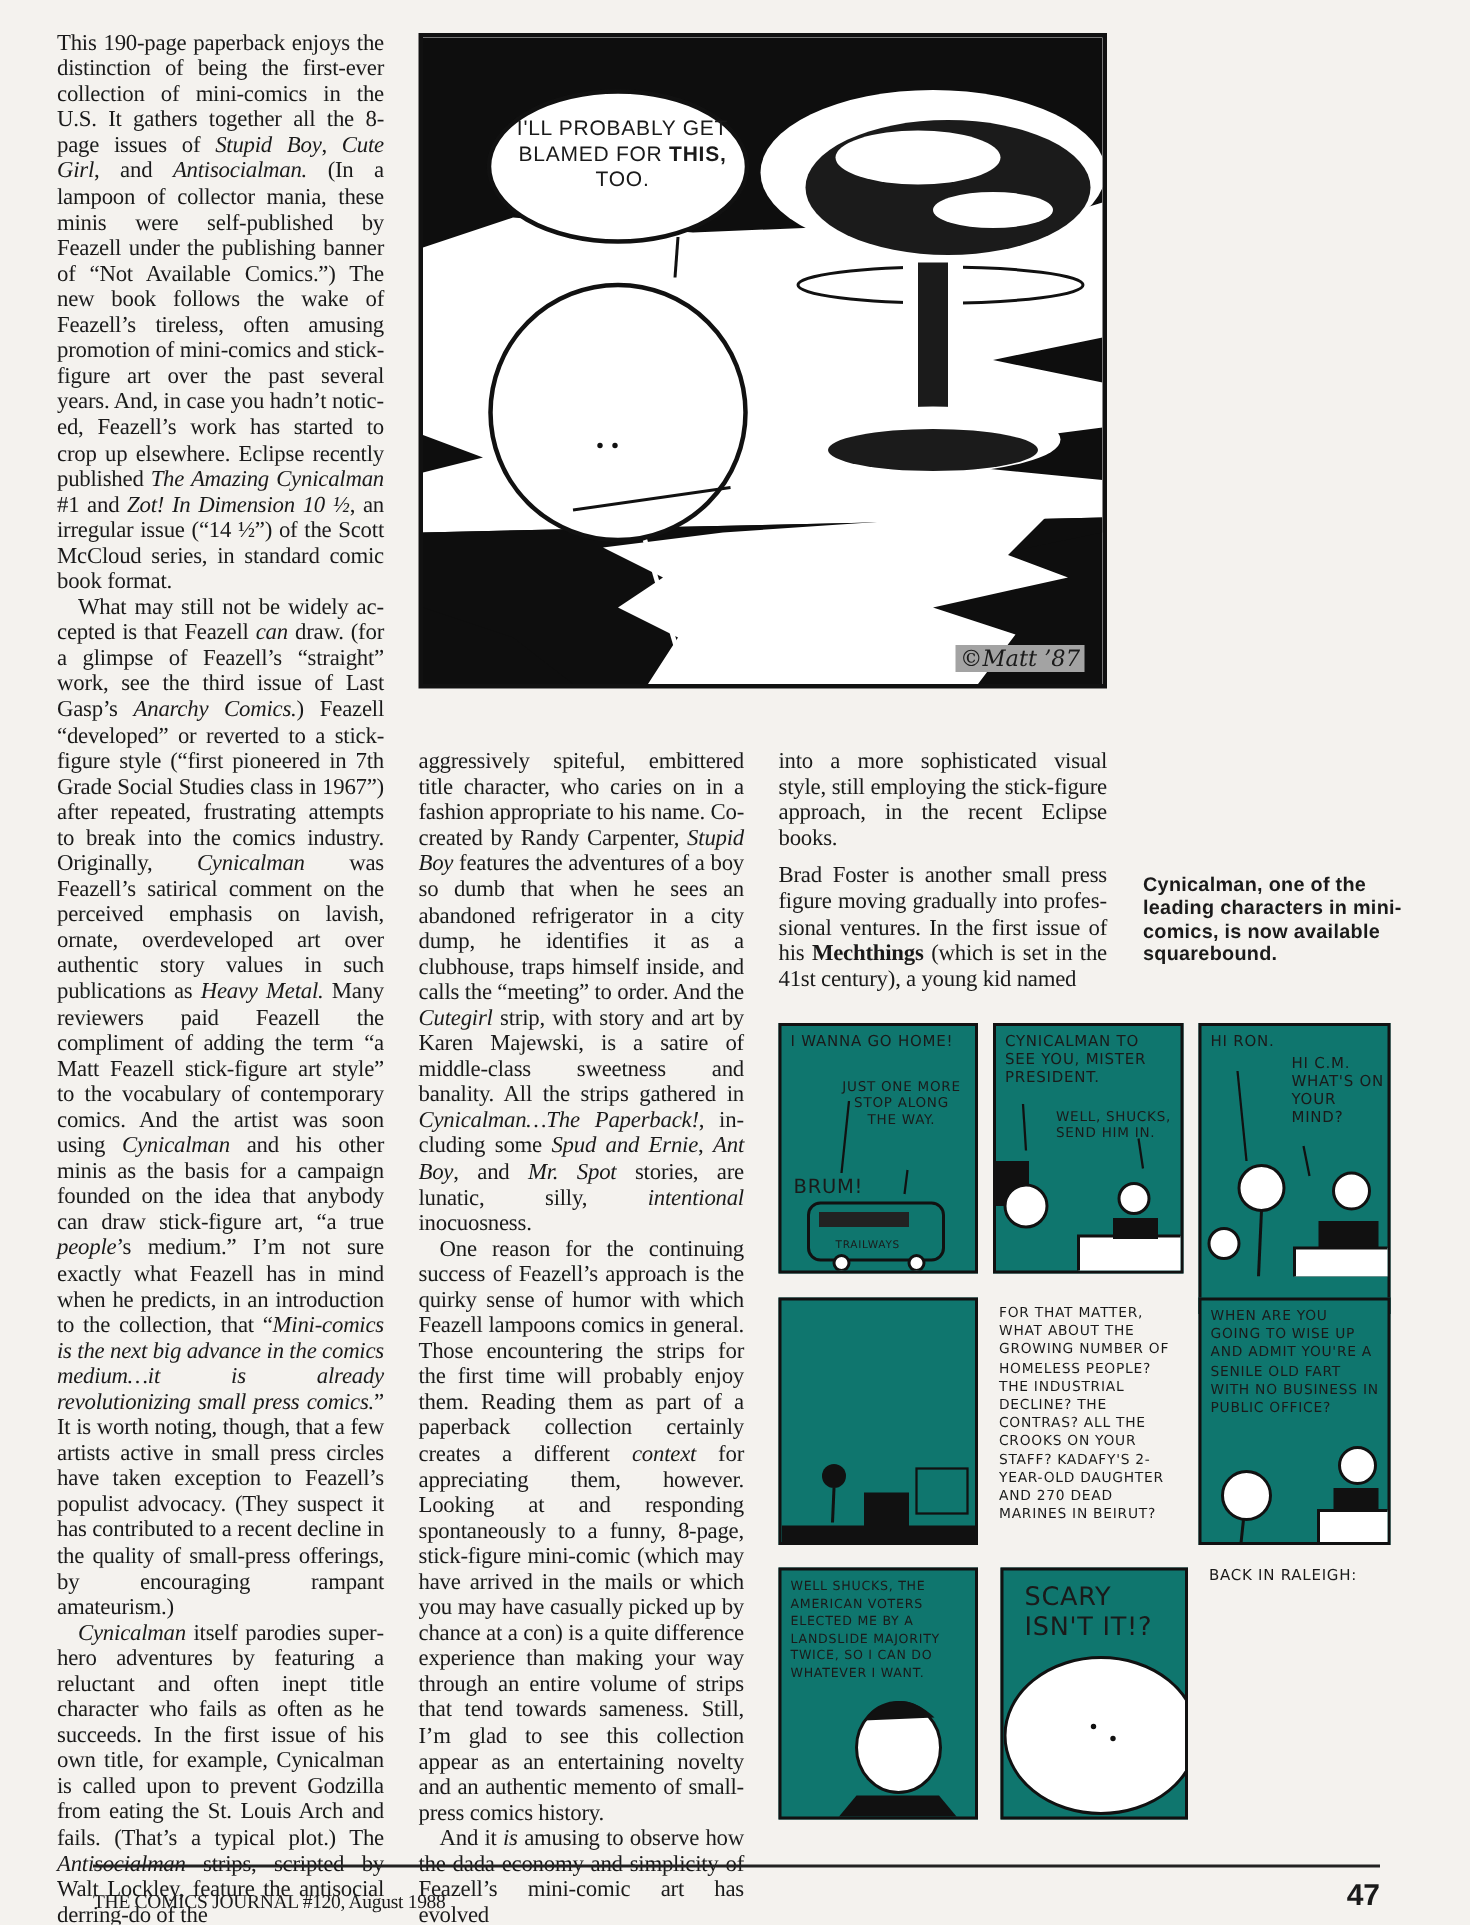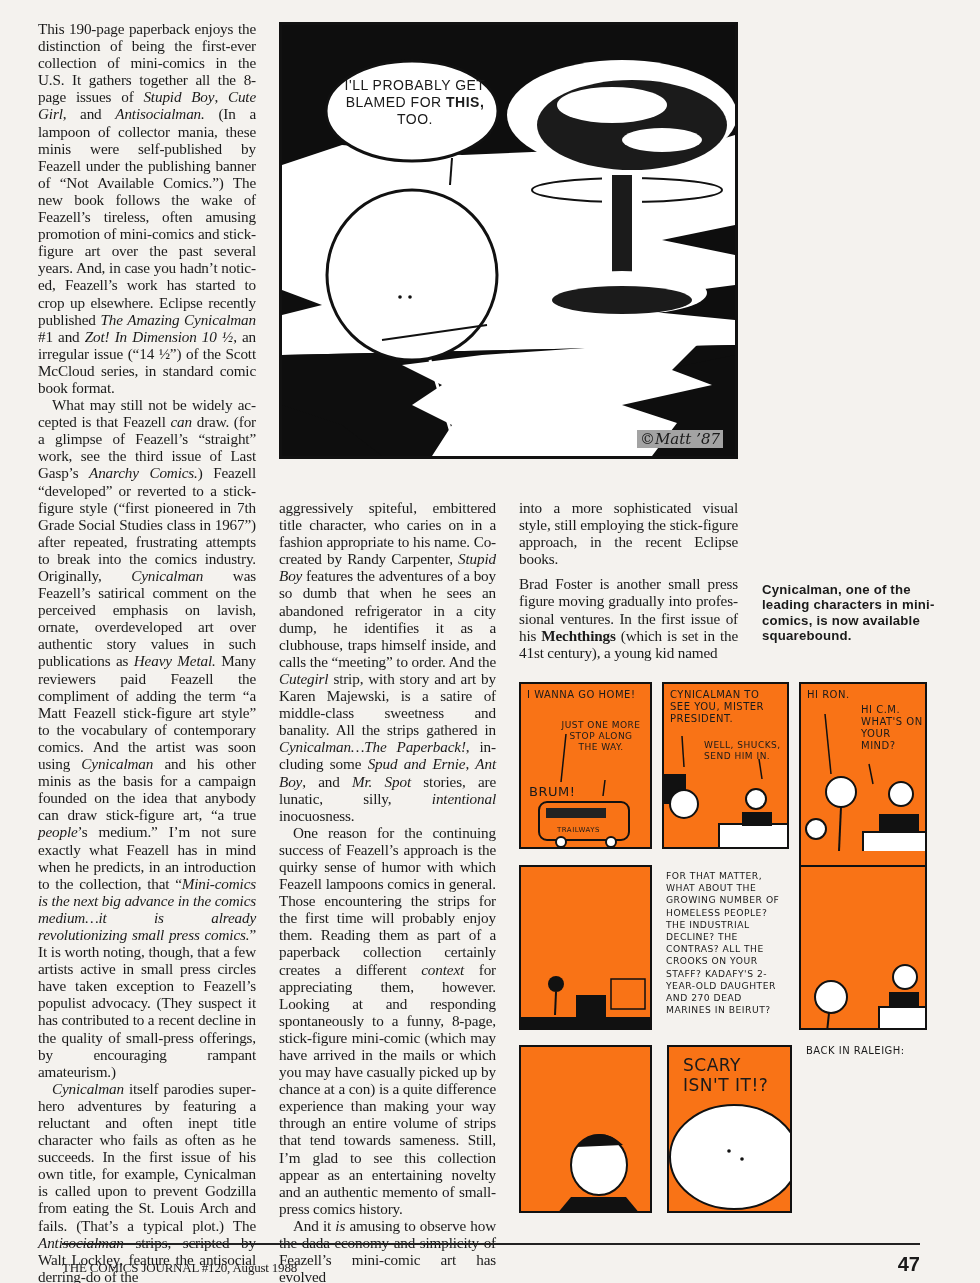--- a/index.html
+++ b/index.html
@@ -37,21 +37,21 @@
     font-family: "Liberation Sans", sans-serif; font-size: 14px; line-height: 17px;
     text-align: center; letter-spacing: 0.5px;
   }
   .signature {
     position: absolute; right: 12px; bottom: 8px; font-family: "DejaVu Serif", serif;
     font-size: 15px; font-style: italic; background: #a3a3a3; padding: 0 3px;
   }
 
   .strip { position: absolute; left: 519px; top: 680px; width: 408px; }
   .panel {
-    position: absolute; background: #f97316; border: 2px solid #111; box-sizing: border-box;
+    position: absolute; background: #0f766e; border: 2px solid #111; box-sizing: border-box;
     font-family: "DejaVu Sans", sans-serif; font-size: 10px; line-height: 12px;
     letter-spacing: 0.5px; overflow: hidden; text-transform: uppercase;
   }
   .panel .t { position: absolute; left: 6px; top: 5px; right: 4px; }
   .panel .t2 { position: absolute; }
   .panel svg { position: absolute; left: 0; top: 0; }
   .noborder { border: none; background: transparent; }
 
   .rule { position: absolute; left: 62px; top: 1243px; width: 858px; height: 2px; background: #222; }
   .footer-left {
@@ -177,28 +177,30 @@
     <div class="t" style="font-size:9.2px;line-height:12.2px;left:4px;">FOR THAT MATTER, WHAT ABOUT THE GROWING NUMBER OF HOMELESS PEOPLE? THE INDUSTRIAL DECLINE? THE CONTRAS? ALL THE CROOKS ON YOUR STAFF? KADAFY'S 2-YEAR-OLD DAUGHTER AND 270 DEAD MARINES IN BEIRUT?</div>
   </div>
   <div class="panel" style="left:280px;top:185px;width:128px;height:165px;">
     <svg width="128" height="165">
       <circle cx="30" cy="130" r="16" fill="#fff" stroke="#111" stroke-width="2"></circle>
       <line x1="28" y1="146" x2="26" y2="165" stroke="#111" stroke-width="2"></line>
       <rect x="78" y="140" width="50" height="25" fill="#fff" stroke="#111" stroke-width="2"></rect>
       <rect x="88" y="125" width="30" height="16" fill="#111"></rect>
       <circle cx="104" cy="110" r="12" fill="#fff" stroke="#111" stroke-width="2"></circle>
     </svg>
+    <div class="t" style="font-size:9.2px;line-height:12.2px;">WHEN ARE YOU GOING TO WISE UP AND ADMIT YOU'RE A SENILE OLD FART WITH NO BUSINESS IN PUBLIC OFFICE?</div>
   </div>
 
   <div class="panel" style="left:0;top:365px;width:133px;height:168px;">
     <svg width="133" height="168">
       <ellipse cx="78" cy="118" rx="28" ry="30" fill="#fff" stroke="#111" stroke-width="2"></ellipse>
       <path d="M55 100 Q78 75 102 98" fill="#111"></path>
       <path d="M35 168 L50 150 L105 150 L120 168 Z" fill="#111"></path>
     </svg>
+    <div class="t" style="font-size:8.4px;line-height:11.5px;">WELL SHUCKS, THE AMERICAN VOTERS ELECTED ME BY A LANDSLIDE MAJORITY TWICE, SO I CAN DO WHATEVER I WANT.</div>
   </div>
   <div class="panel" style="left:148px;top:365px;width:125px;height:168px;">
     <svg width="125" height="168">
       <ellipse cx="65" cy="110" rx="64" ry="52" fill="#fff" stroke="#111" stroke-width="2"></ellipse>
       <circle cx="60" cy="104" r="1.8" fill="#111"></circle>
       <circle cx="73" cy="112" r="1.8" fill="#111"></circle>
     </svg>
     <div class="t" style="font-size:17px;line-height:20px;left:14px;top:8px;">SCARY ISN'T IT!?</div>
   </div>
   <div class="panel noborder" style="left:283px;top:365px;width:128px;height:168px;">

